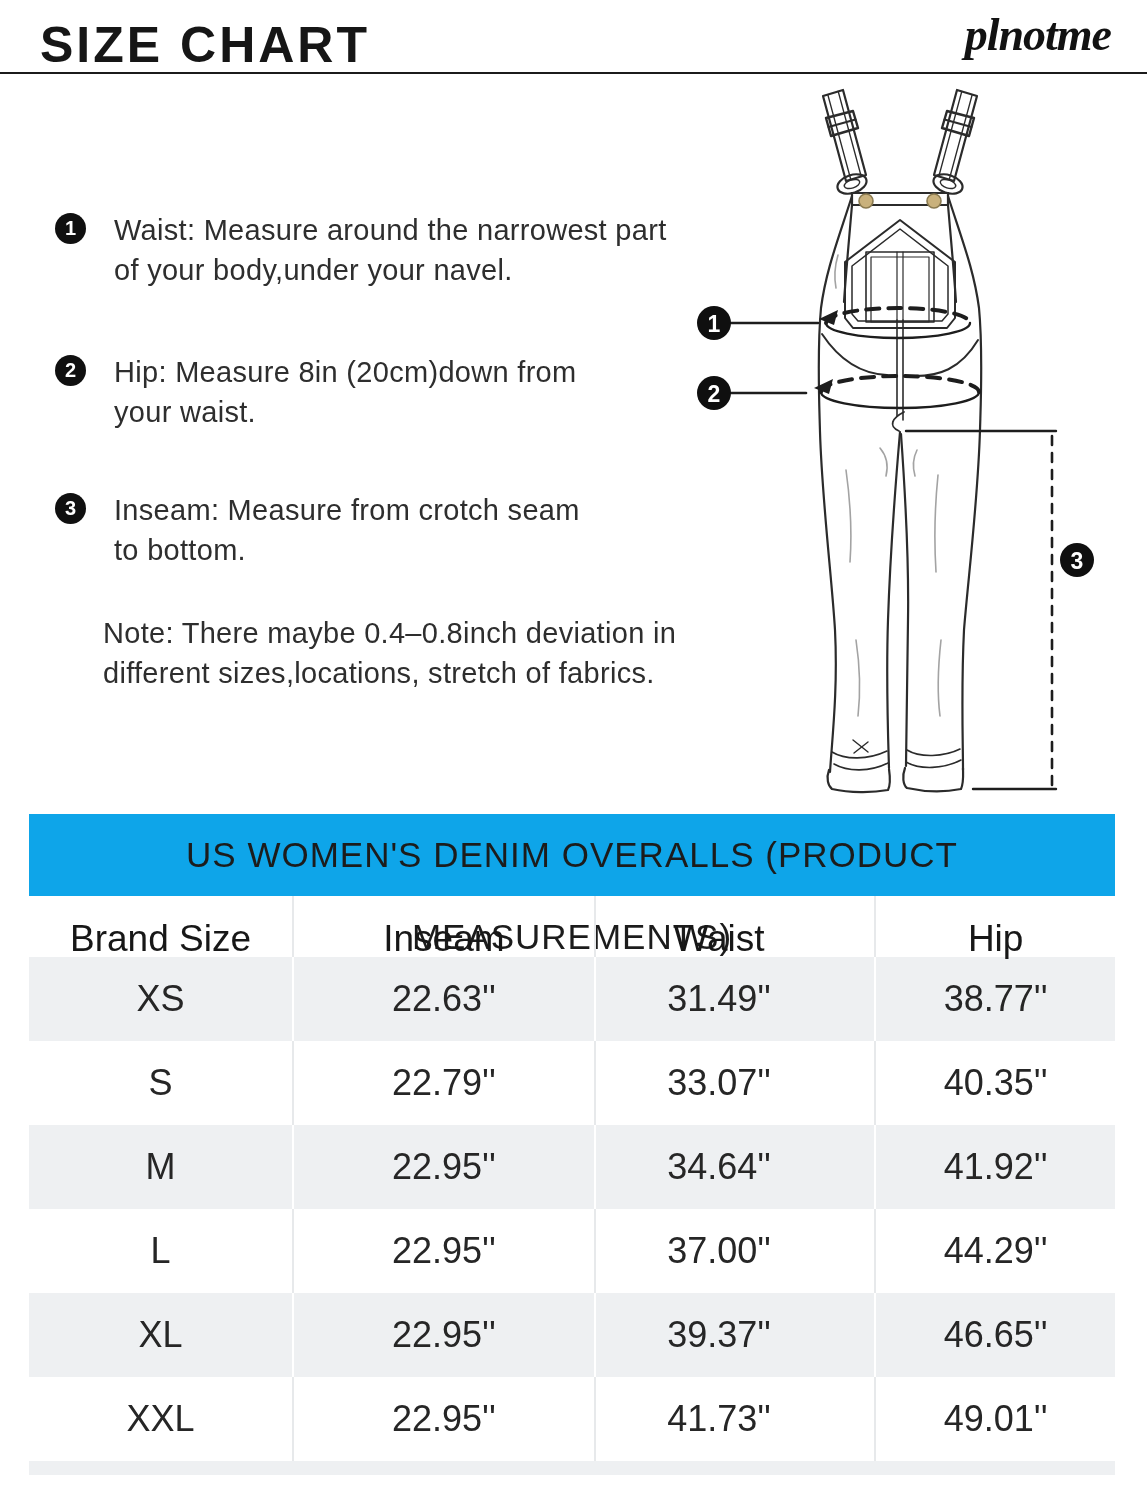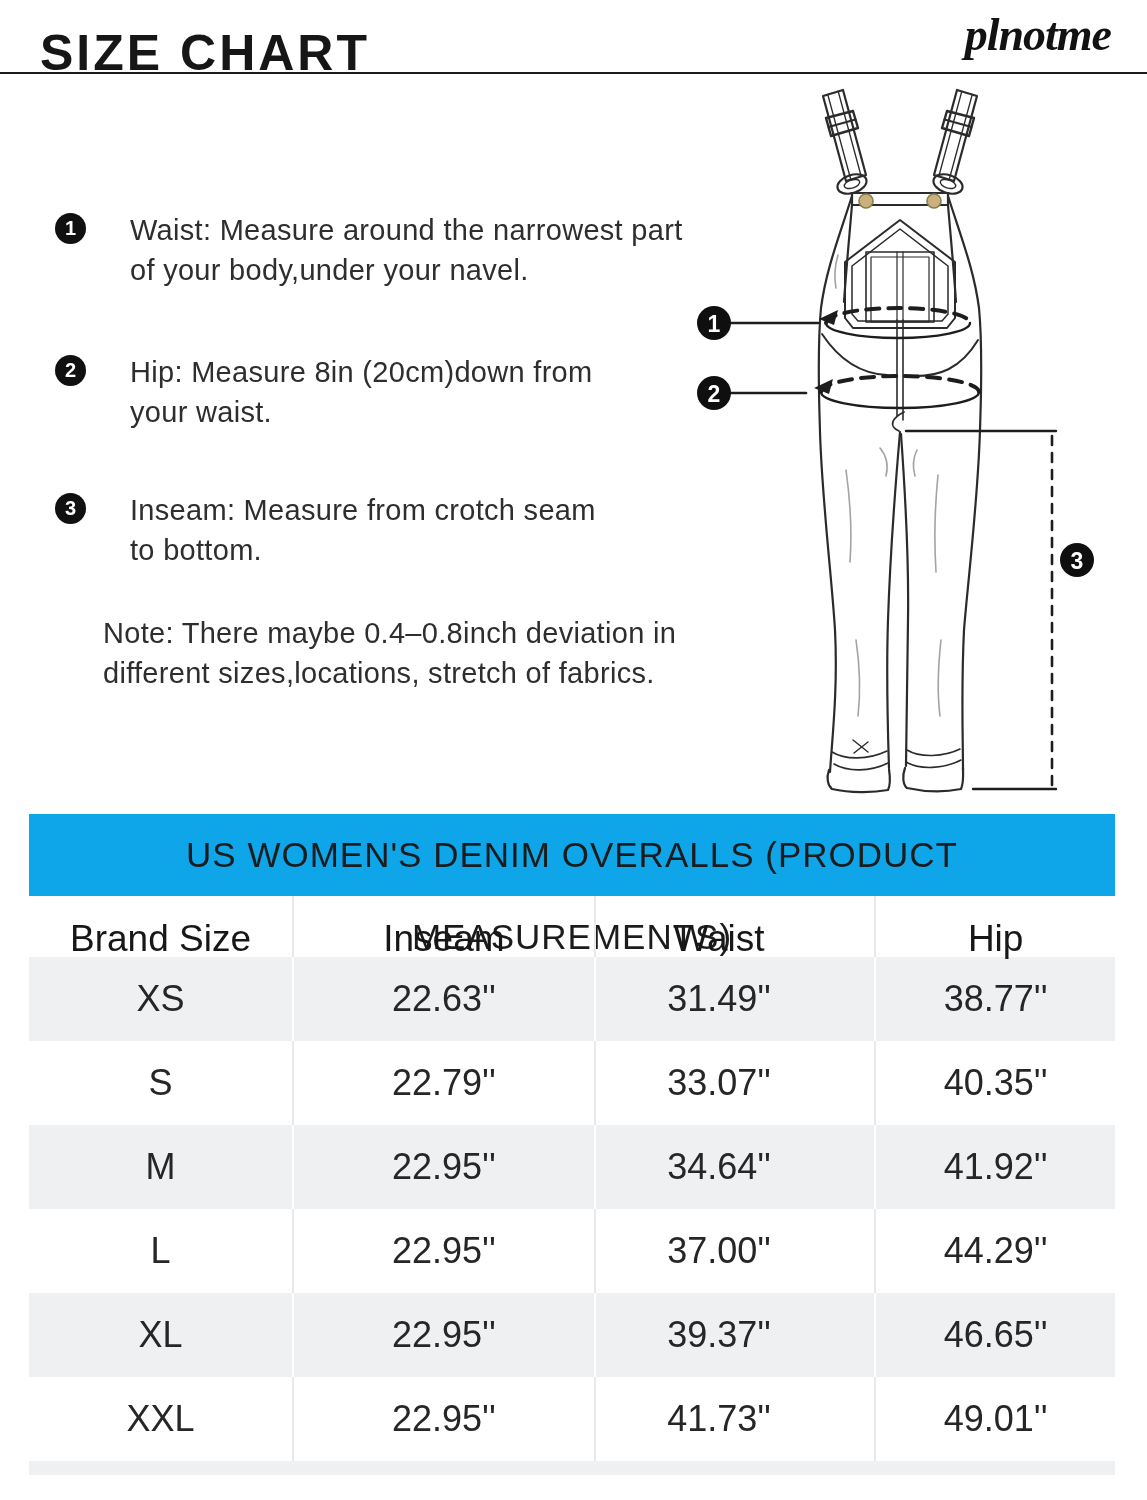--- a/index.html
+++ b/index.html
@@ -1,32 +1,32 @@
 <!DOCTYPE html>
 <html><head>
 <meta charset="utf-8">
 <style>
   html,body{margin:0;padding:0;background:#ffffff;}
   .page{position:relative;width:1147px;height:1500px;background:#ffffff;overflow:hidden;
         font-family:"Liberation Sans",sans-serif;color:#1e1e1e;}
 
   
   .hdr{position:absolute;left:0;top:0;width:1147px;height:72px;border-bottom:2px solid #1b1b1b;}
-  .hdr .title{position:absolute;left:40px;top:24px;font-size:50px;font-weight:bold;
+  .hdr .title{position:absolute;left:40px;top:16px;font-size:50px;font-weight:bold;
               letter-spacing:3px;color:#161616;}
   .hdr .brand{position:absolute;right:36px;top:8px;font-family:"Liberation Serif",serif;
               font-style:italic;font-weight:700;font-size:46px;letter-spacing:-1px;color:#121212;}
 
   
   .content{position:absolute;left:0;top:74px;width:1147px;height:740px;}
   .instr{position:absolute;left:55px;width:660px;padding-left:59px;box-sizing:border-box;}
   .badge{position:absolute;left:0;top:3px;width:31px;height:31px;border-radius:50%;
          background:#101010;color:#ffffff;display:flex;align-items:center;justify-content:center;
          font-size:20px;font-weight:bold;}
-  .lines div{font-size:29px;line-height:40px;letter-spacing:0.3px;color:#2e2e2e;white-space:nowrap;margin-left:16px;}
+  .lines div{font-size:29px;line-height:40px;letter-spacing:0.3px;color:#2e2e2e;white-space:nowrap;}
   .note{position:absolute;left:103px;top:539px;}
   .note div{font-size:29px;line-height:40px;letter-spacing:0.3px;color:#2e2e2e;white-space:nowrap;}
 
   .diagram{position:absolute;left:680px;top:11px;}
 
   
   .tbl{position:absolute;left:29px;top:814px;width:1086px;}
   .band{height:82px;line-height:82px;text-align:center;font-size:35px;letter-spacing:1px;
         color:#1c1c1c;}
   .trow{display:flex;width:1086px;}

